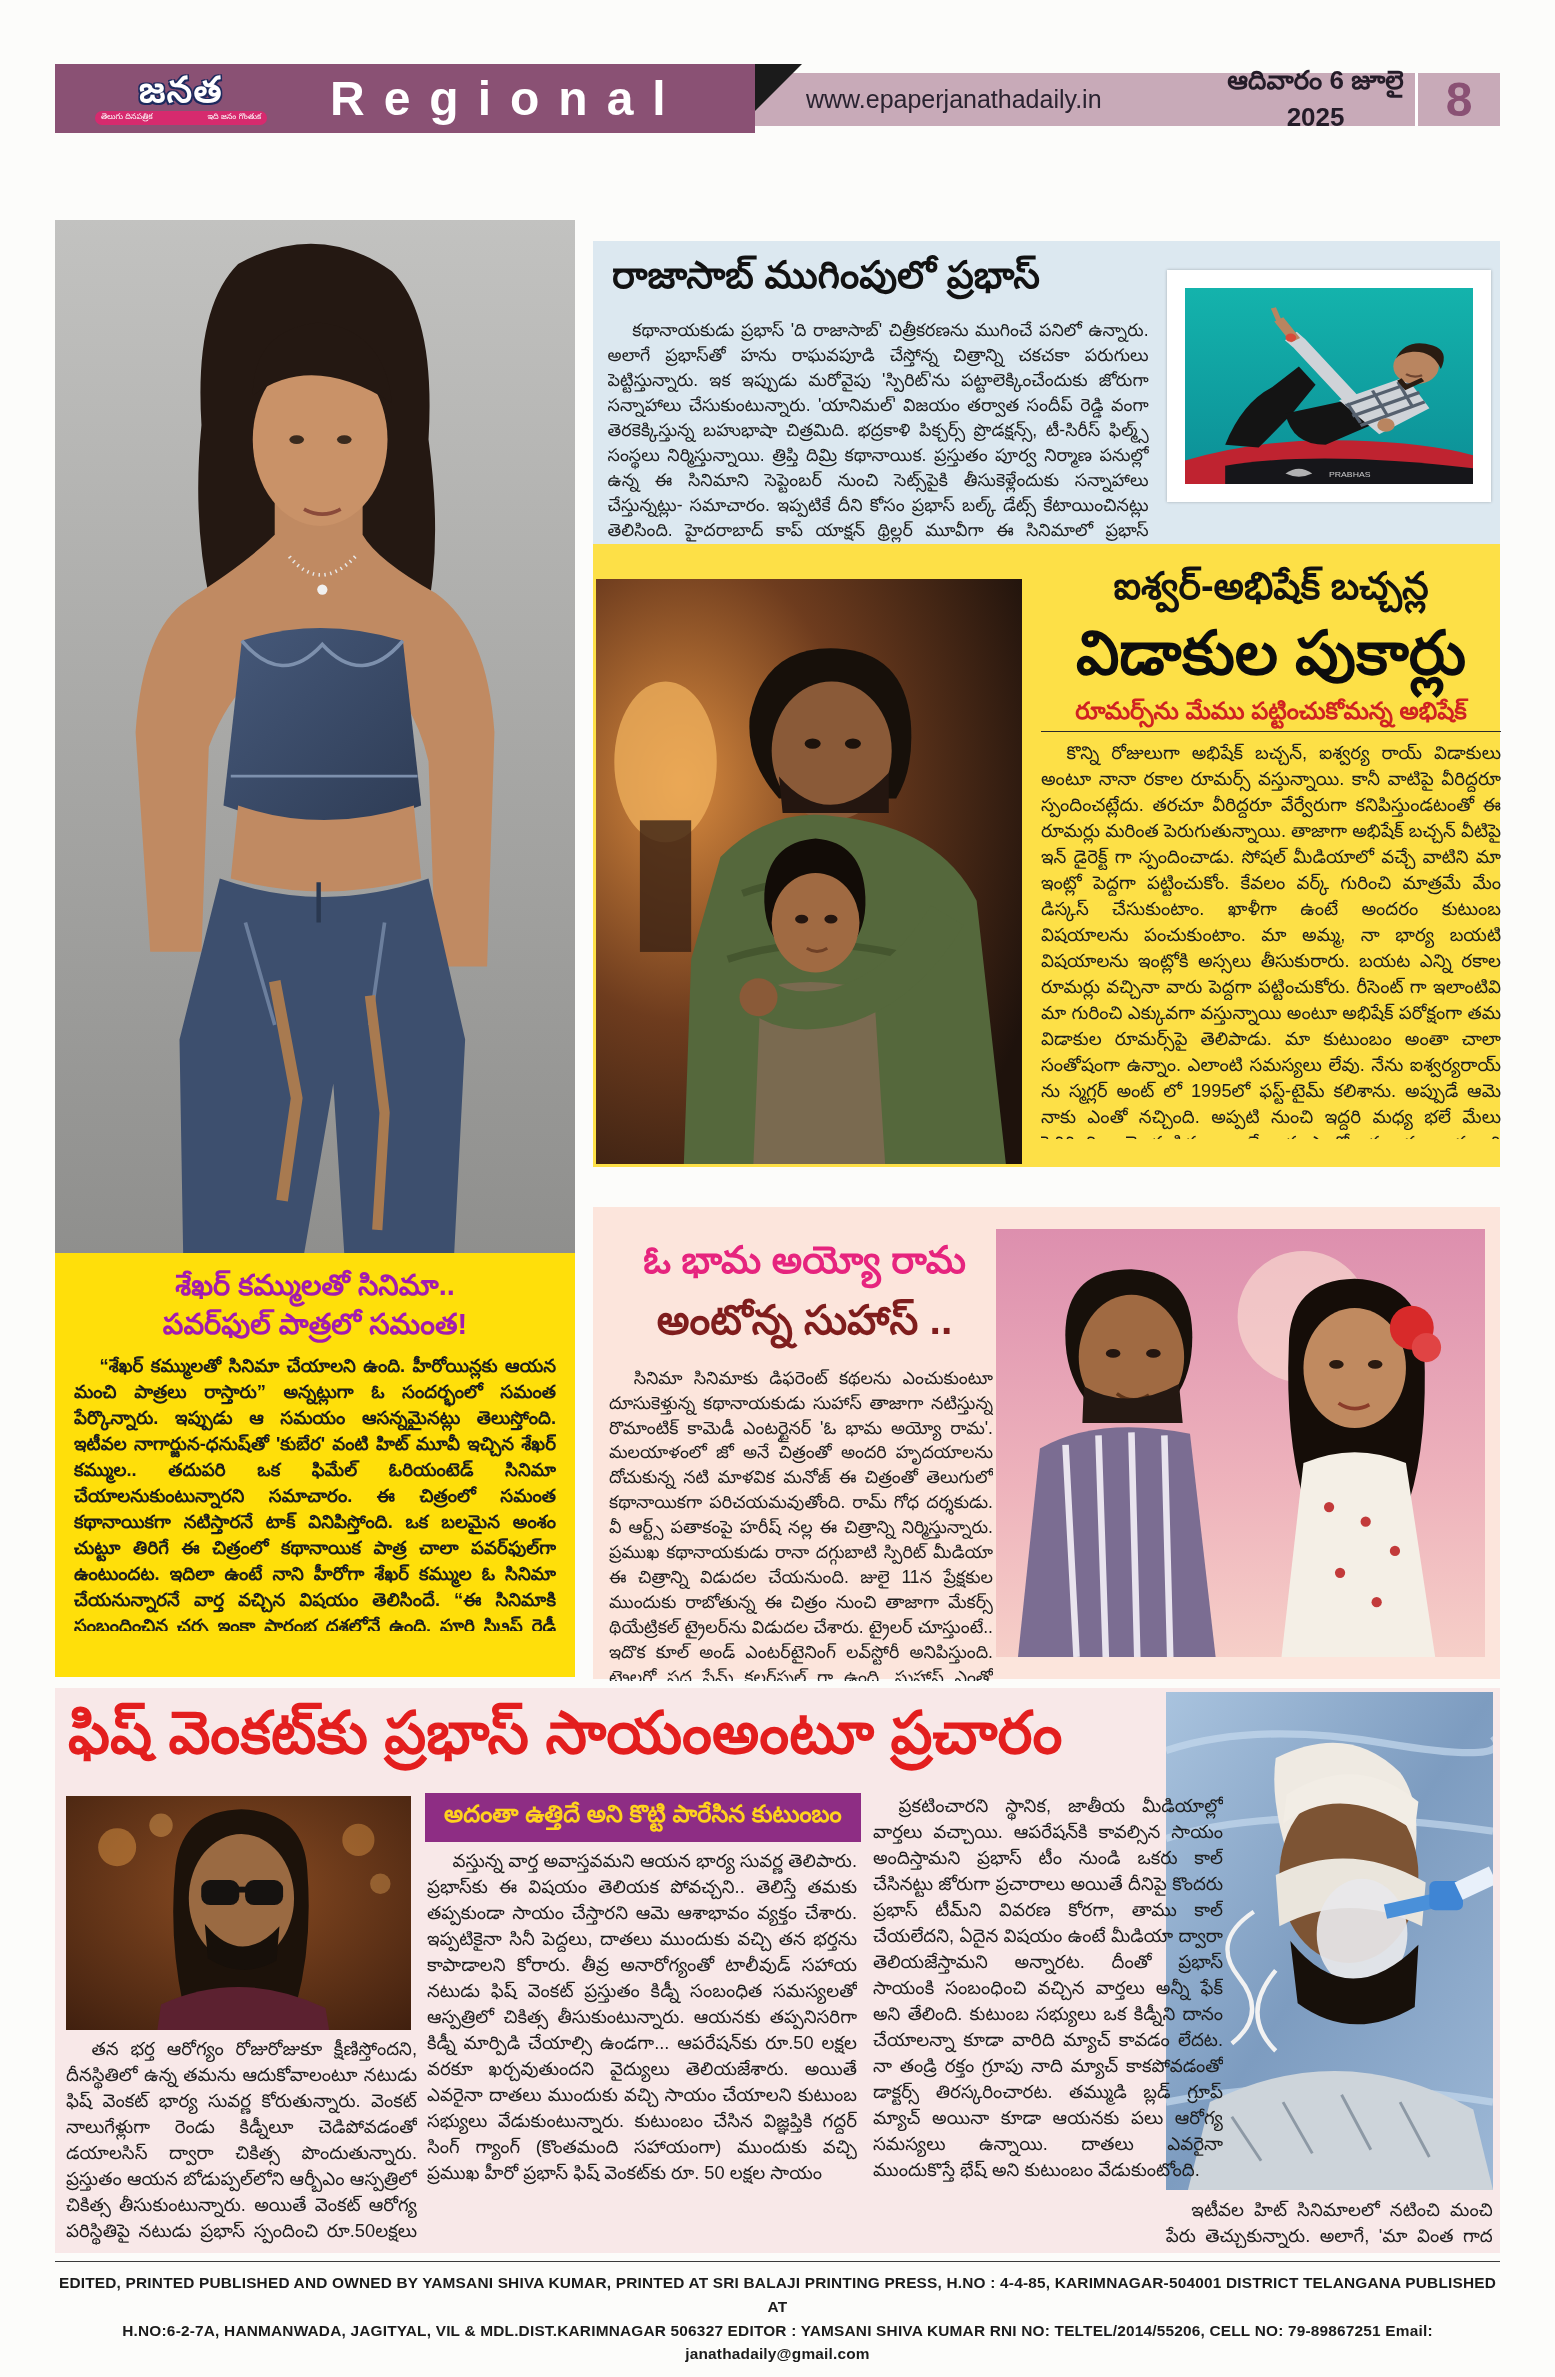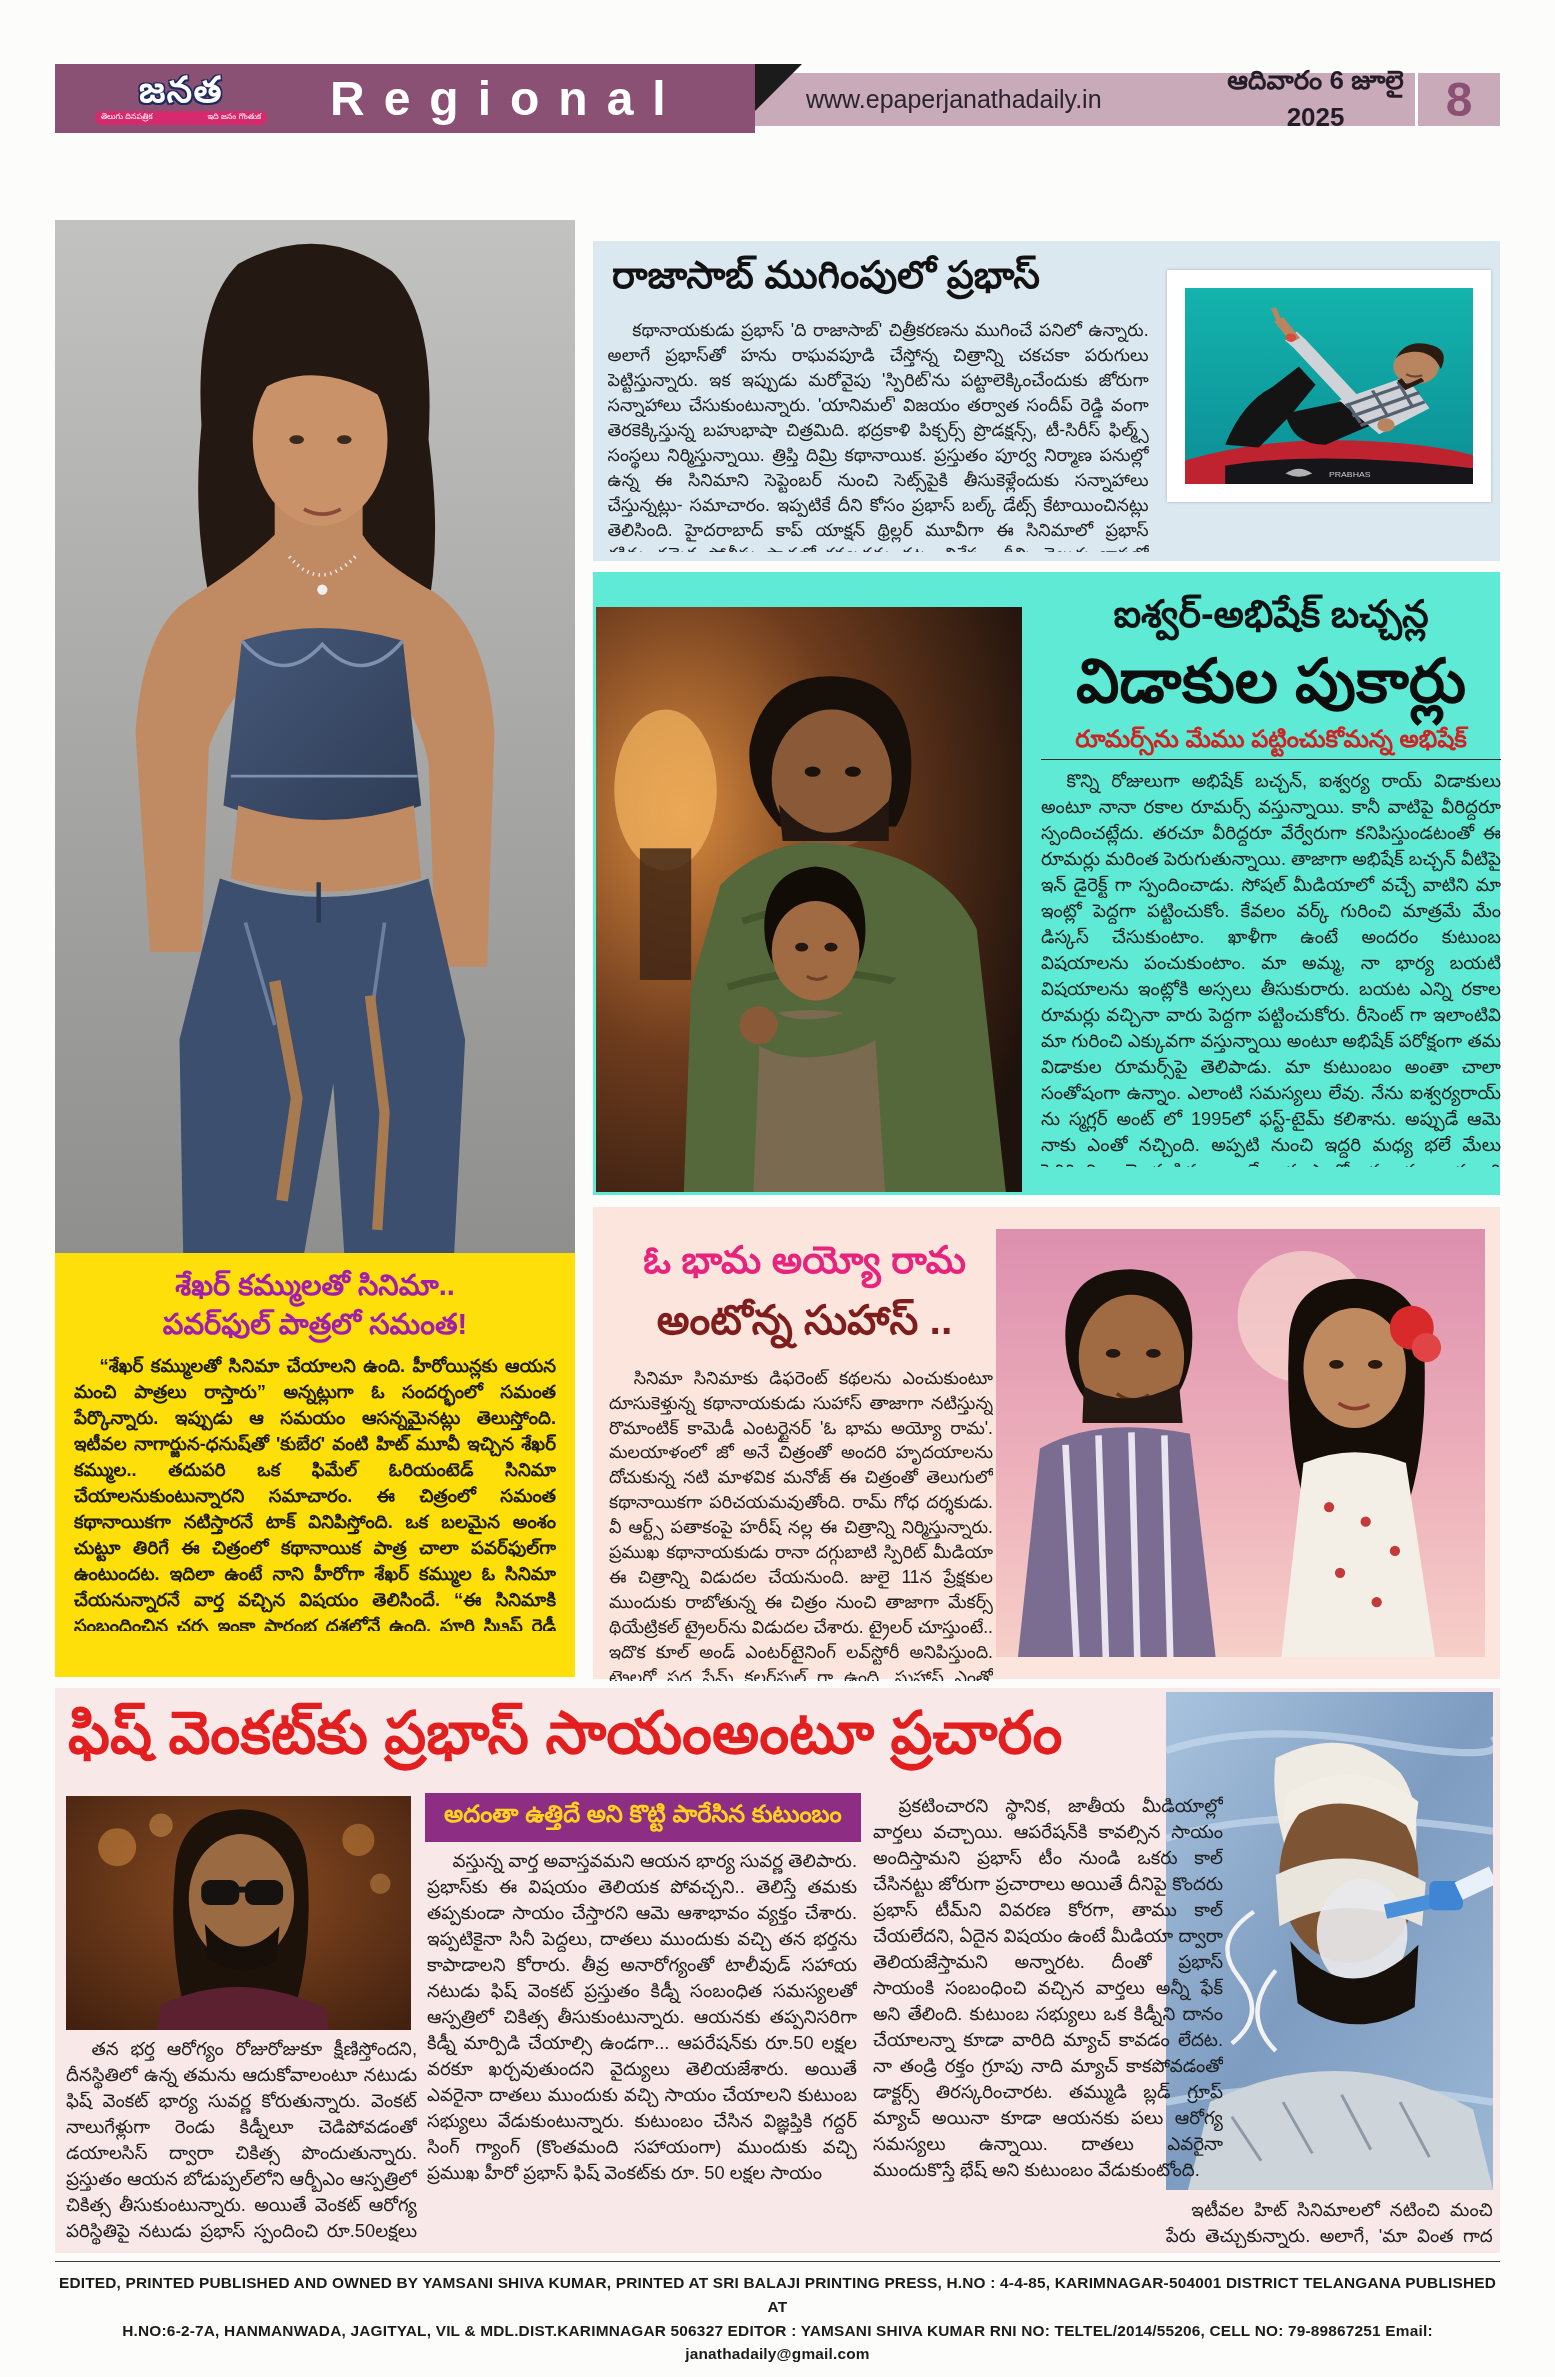--- a/index.html
+++ b/index.html
@@ -34,21 +34,21 @@
   .box-samantha .telugu-body { margin-top:8.8px; height:278px; font-weight:bold; font-size:18.3px; }
 
   
   .box-rajasaab { position:absolute; left:593px; top:241px; width:907px; height:320px; background:#dce8f0; padding:10.2px 14.6px; }
   .raj-head { font-size:38px; font-weight:bold; color:#121212; margin:2.9px 0 11.7px 4.4px; }
   .raj-photo { position:absolute; right:8.8px; top:29px; width:324px; height:232px; background:#fff; padding:18px; box-shadow:0 0 2.9px rgba(0,0,0,.25); }
   .raj-photo svg { width:100%; height:100%; display:block; }
   .box-rajasaab .telugu-body { width:541px; height:234px; font-size:17.6px; }
 
   
-  .art-bachchan { position:absolute; left:593px; top:572px; width:907px; height:623px; background:#5eead4; }
+  .art-bachchan { position:absolute; left:593px; top:544px; width:907px; height:623px; background:#fde047; }
   .bach-photo { position:absolute; left:2.9px; top:35px; width:426px; height:585px; }
   .bach-photo svg { width:100%; height:100%; display:block; }
   .bach-right { position:absolute; left:448px; top:0; width:460px; height:623px; }
   .bach-h1 { text-align:center; font-size:38px; font-weight:bold; color:#121212; margin-top:20.5px; }
   .bach-h2 { text-align:center; font-size:61px; font-weight:bold; color:#0d0d0d; line-height:1.05; margin-top:4.4px; }
   .bach-sub { text-align:center; font-size:24px; font-weight:bold; color:#cf2222; margin-top:11.7px; padding-bottom:0; border-bottom:1.5px solid #2a2a2a; }
   .bach-right .telugu-body { margin-top:8.8px; height:399px; font-size:18.3px; }
 
   
   .box-suhas { position:absolute; left:593px; top:1207px; width:907px; height:472px; background:#fce5dc; padding:13px 16px; }

